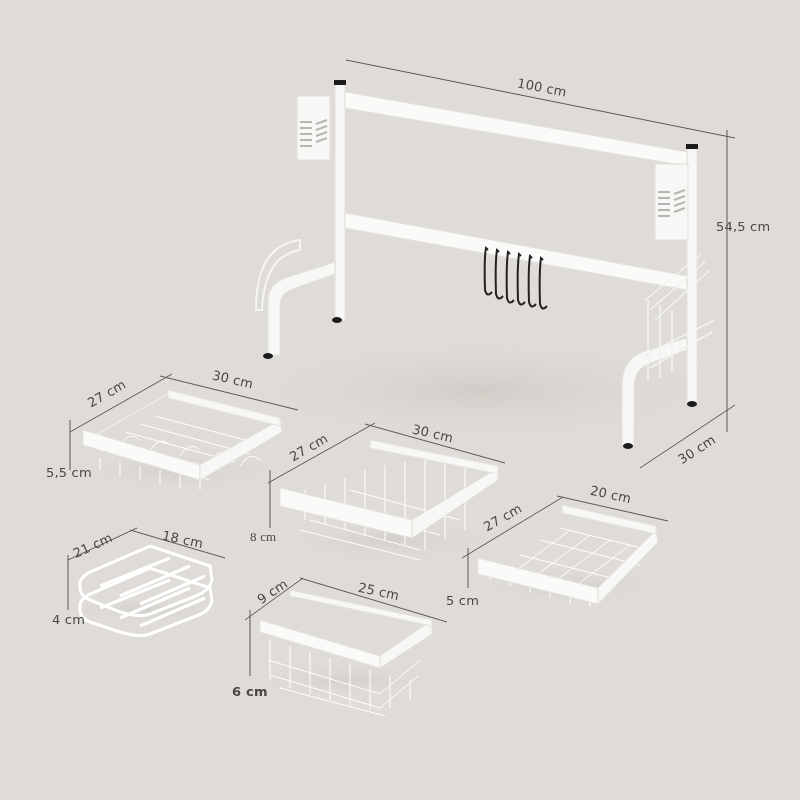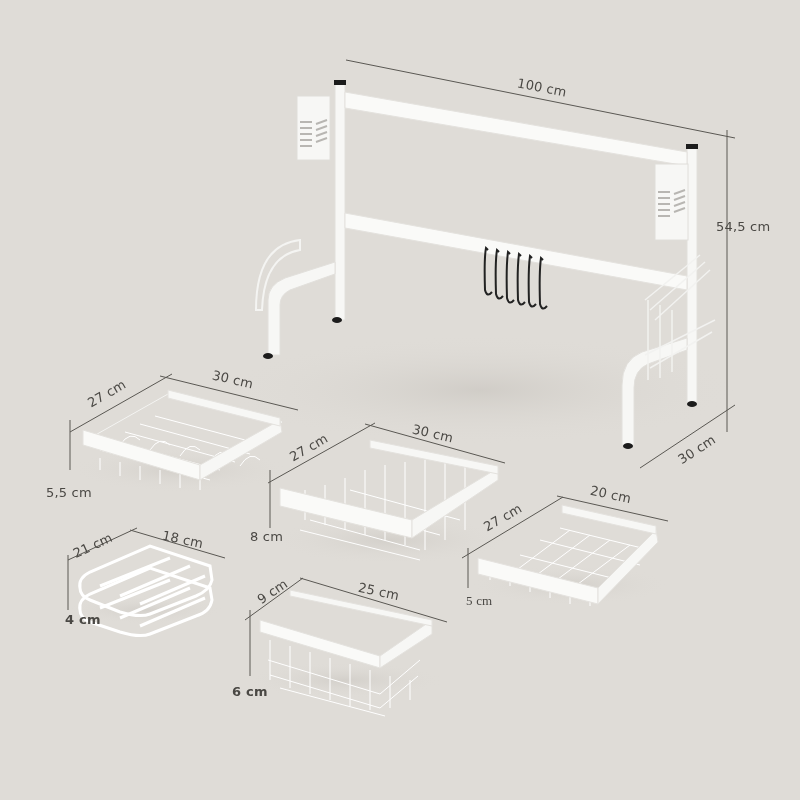--- a/index.html
+++ b/index.html
@@ -174,30 +174,30 @@
     <polygon points="290,590 432,620 432,626 290,596" fill="#f7f7f5" stroke="#e4e2de"></polygon>
   </g>
 </svg>
 
 <span class="lbl" style="left:517px;top:80px;transform:rotate(11deg);">100 cm</span>
 <span class="lbl" style="left:716px;top:219px;">54,5 cm</span>
 <span class="lbl" style="left:676px;top:442px;transform:rotate(-33deg);">30 cm</span>
 
 <span class="lbl" style="left:86px;top:386px;transform:rotate(-30deg);">27 cm</span>
 <span class="lbl" style="left:212px;top:372px;transform:rotate(13deg);">30 cm</span>
-<span class="lbl" style="left:46px;top:465px;margin-top:20px;">5,5 cm</span>
+<span class="lbl" style="left:46px;top:465px;">5,5 cm</span>
 
 <span class="lbl" style="left:288px;top:440px;transform:rotate(-30deg);">27 cm</span>
 <span class="lbl" style="left:412px;top:426px;transform:rotate(13deg);">30 cm</span>
-<span class="lbl" style="left:250px;top:529px;">8 cm</span>
+<span class="lbl" style="left:250px;top:529px;font-family:Liberation Serif, serif;">8 cm</span>
 
 <span class="lbl" style="left:482px;top:510px;transform:rotate(-30deg);">27 cm</span>
 <span class="lbl" style="left:590px;top:487px;transform:rotate(12deg);">20 cm</span>
-<span class="lbl" style="left:466px;top:593px;font-family:Liberation Serif, serif;">5 cm</span>
+<span class="lbl" style="left:446px;top:593px;">5 cm</span>
 
 <span class="lbl" style="left:72px;top:538px;transform:rotate(-25deg);">21 cm</span>
 <span class="lbl" style="left:162px;top:532px;transform:rotate(12deg);">18 cm</span>
-<span class="lbl" style="left:65px;top:612px;font-weight:bold;">4 cm</span>
+<span class="lbl" style="left:52px;top:612px;">4 cm</span>
 
 <span class="lbl" style="left:256px;top:584px;transform:rotate(-34deg);">9 cm</span>
 <span class="lbl" style="left:358px;top:584px;transform:rotate(12deg);">25 cm</span>
 <span class="lbl" style="left:232px;top:684px;font-weight:bold;">6 cm</span>
 </div>
 
 </body></html>

